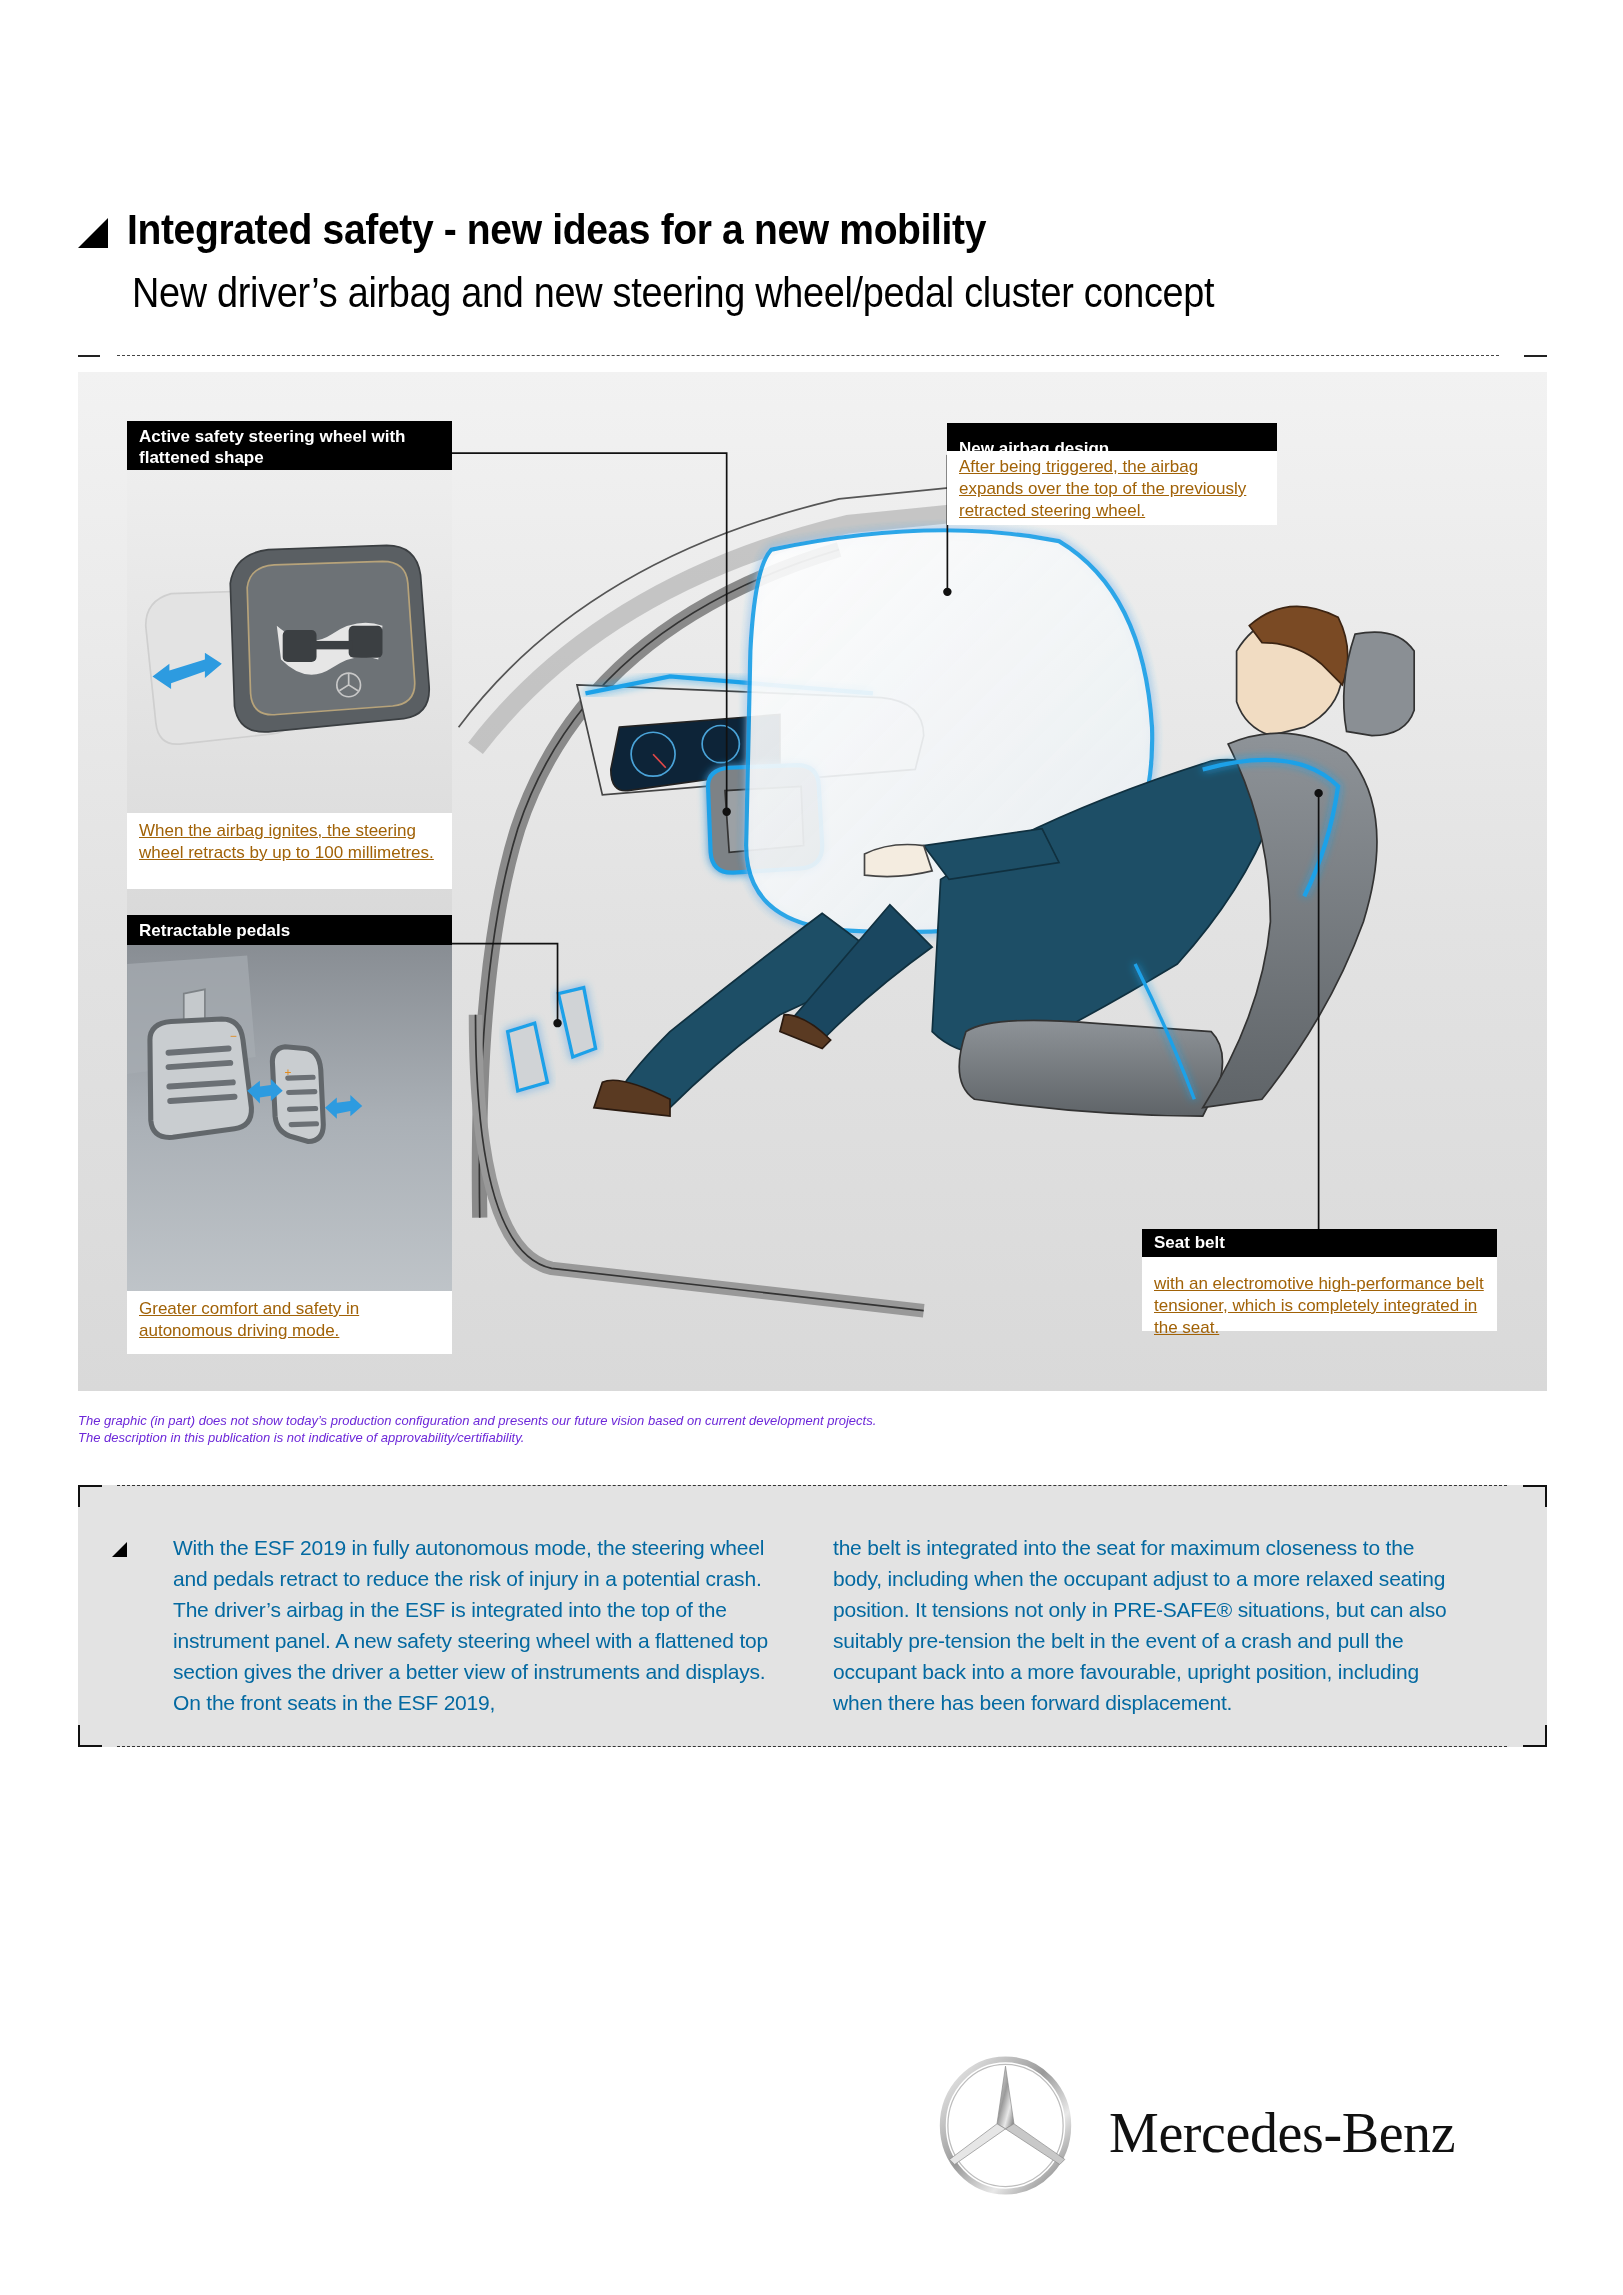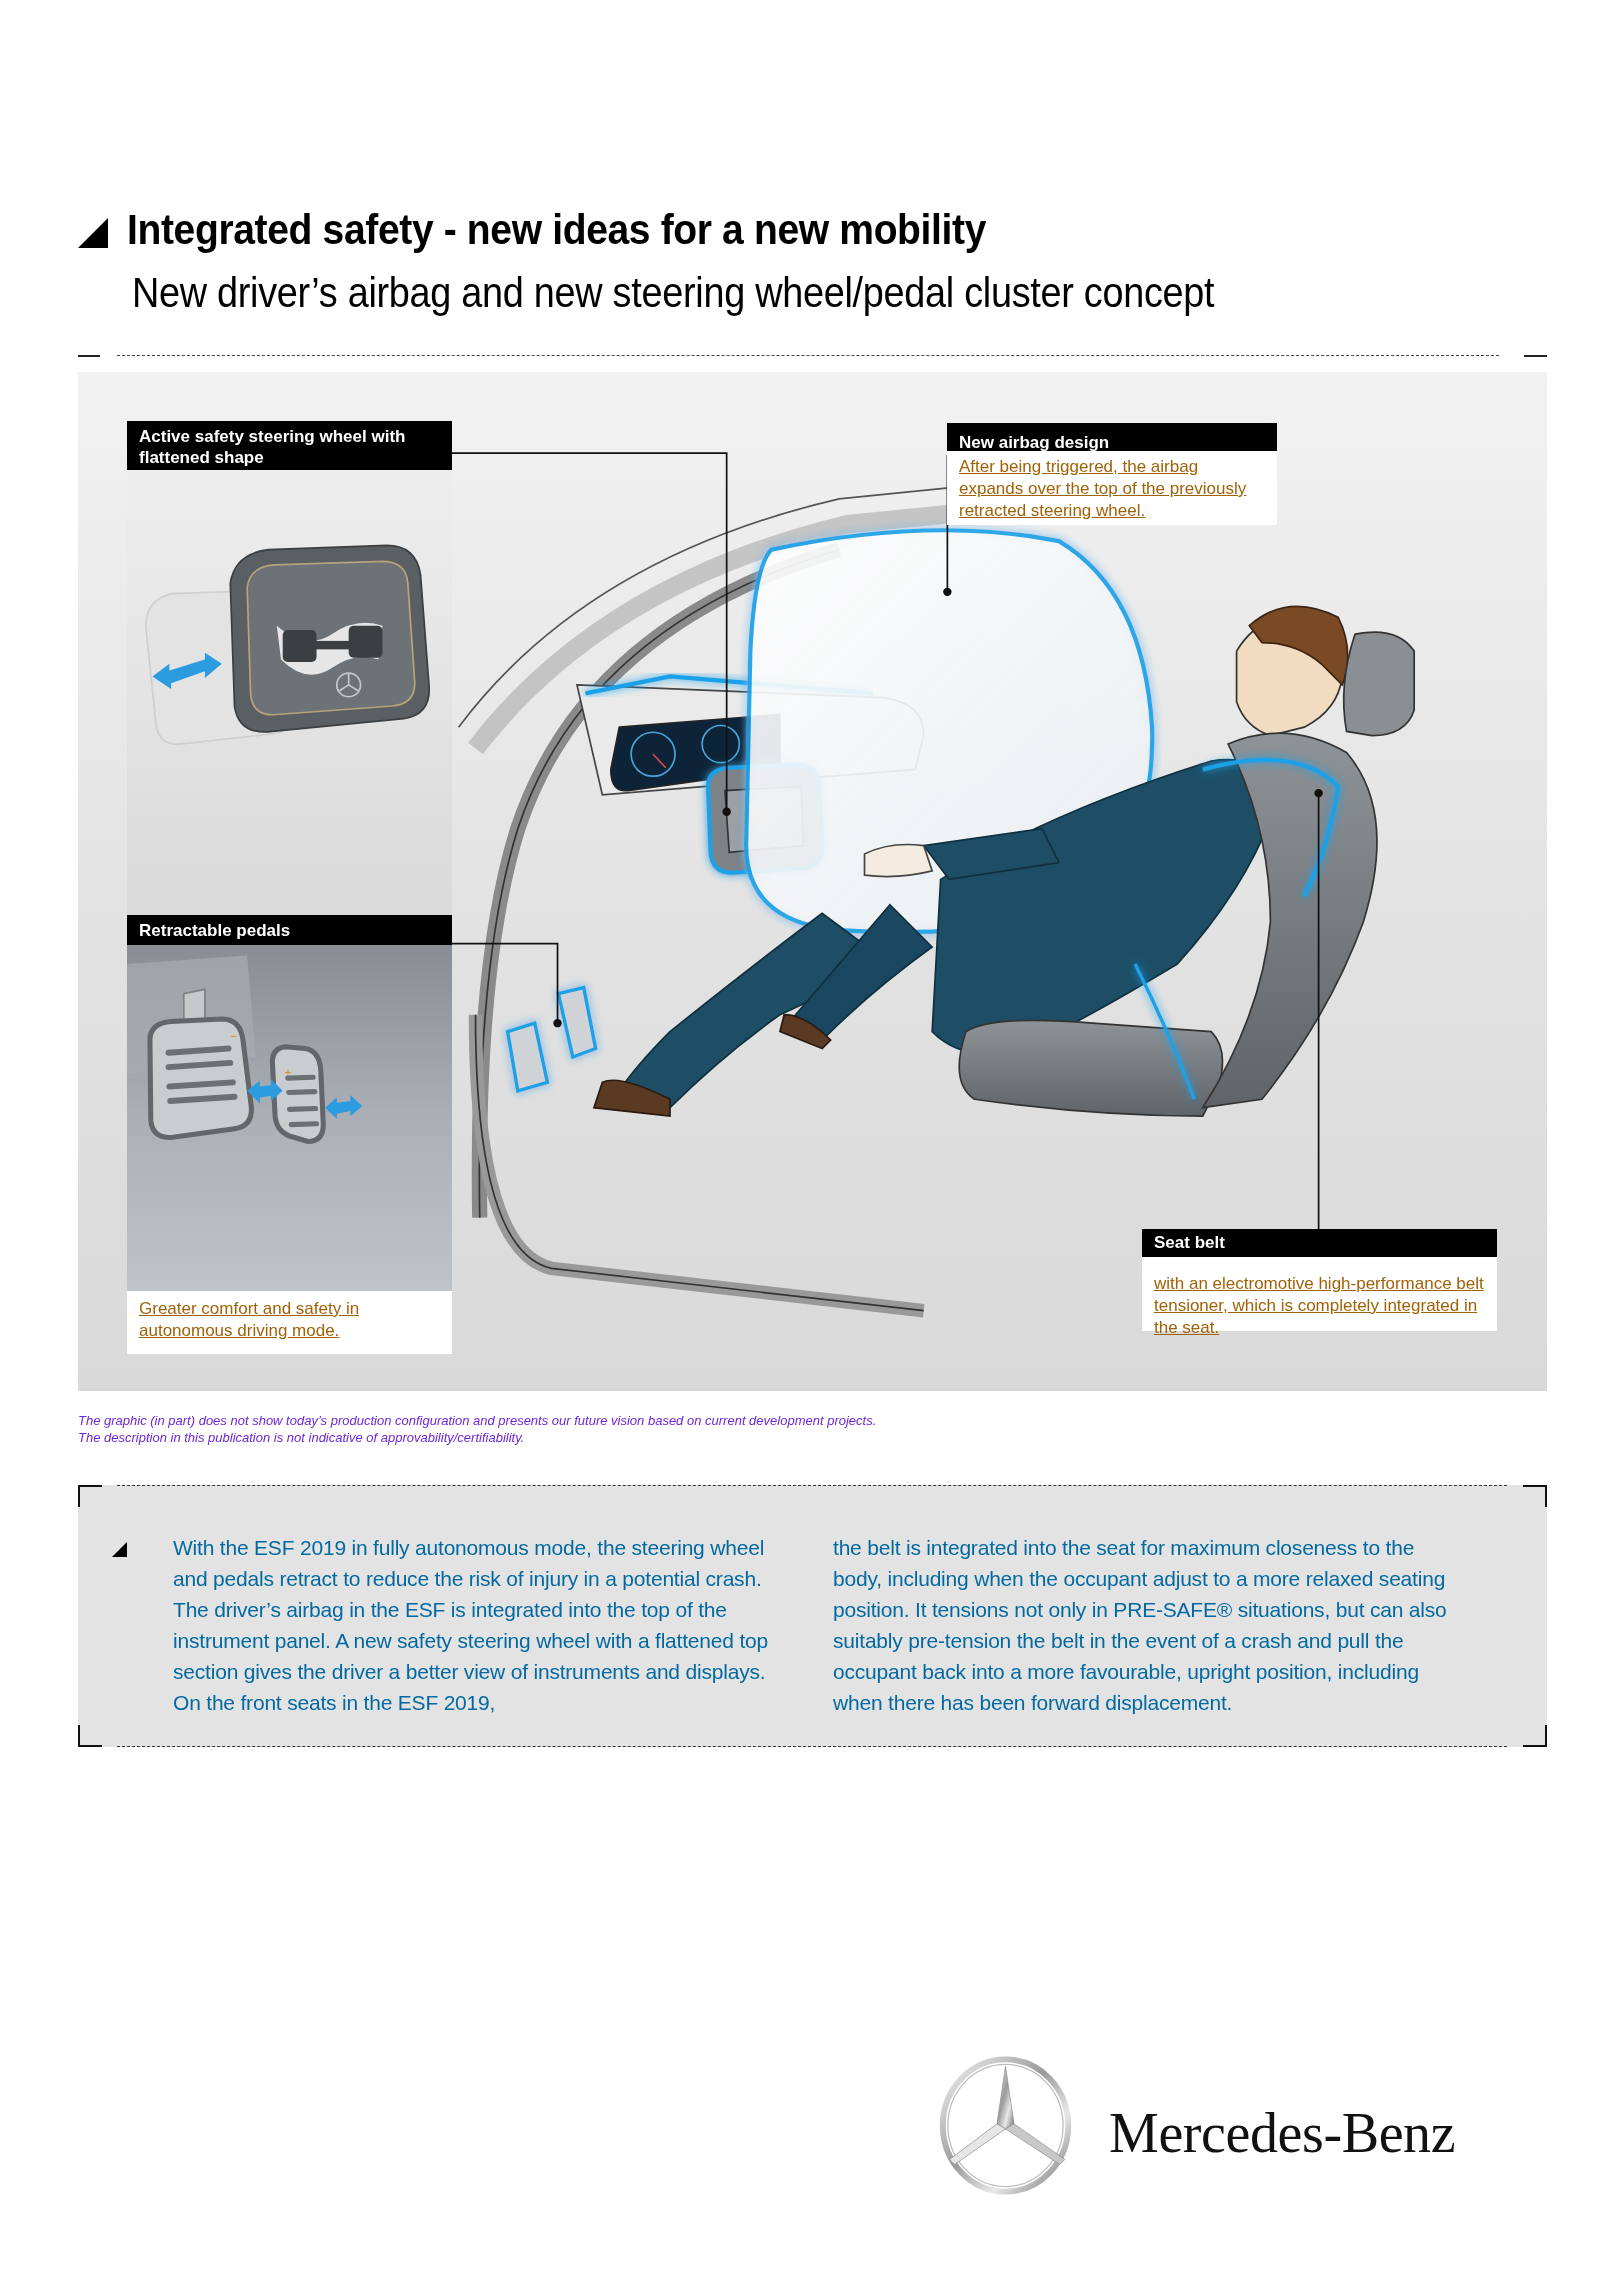--- a/index.html
+++ b/index.html
@@ -208,25 +208,26 @@
       <polyline points="442,676 567,676 567,770"></polyline>
       <circle cx="567" cy="770" r="4" fill="#111"></circle>
       <polyline points="1028,98 1028,260"></polyline>
       <circle cx="1028" cy="260" r="4" fill="#111"></circle>
       <polyline points="1467,498 1467,1014"></polyline>
       <circle cx="1467" cy="498" r="4" fill="#111"></circle>
     </g>
   </svg>
 
   <div class="callout-head" style="left:49px;top:49px;width:325px;height:49px;">Active safety steering wheel with flattened shape</div>
+  <div class="callout-body" style="left:49px;top:441px;width:325px;height:76px;">When the airbag ignites, the steering wheel retracts by up to 100 millimetres.</div>
 
   <div class="callout-head" style="left:49px;top:543px;width:325px;height:30px;">Retractable pedals</div>
   <div class="callout-body" style="left:49px;top:919px;width:325px;height:63px;">Greater comfort and safety in autonomous driving mode.</div>
 
-  <div class="callout-head" style="left:869px;top:51px;width:330px;height:28px;padding-top:9px;">New airbag design</div>
+  <div class="callout-head" style="left:869px;top:51px;width:330px;height:28px;padding-top:15px;">New airbag design</div>
   <div class="callout-body" style="left:869px;top:79px;width:330px;height:74px;padding-top:5px;">After being triggered, the airbag expands over the top of the previously retracted steering wheel.</div>
 
   <div class="callout-head" style="left:1064px;top:857px;width:355px;height:28px;padding-top:2.5px;">Seat belt</div>
   <div class="callout-body" style="left:1064px;top:885px;width:355px;height:74px;padding-top:16px;">with an electromotive high-performance belt tensioner, which is completely integrated in the seat.</div>
 </div>
 
 <div class="abs disclaimer">
   <div>The graphic (in part) does not show today’s production configuration and presents our future vision based on current development projects.</div>
   <div>The description in this publication is not indicative of approvability/certifiability.</div>
 </div>

